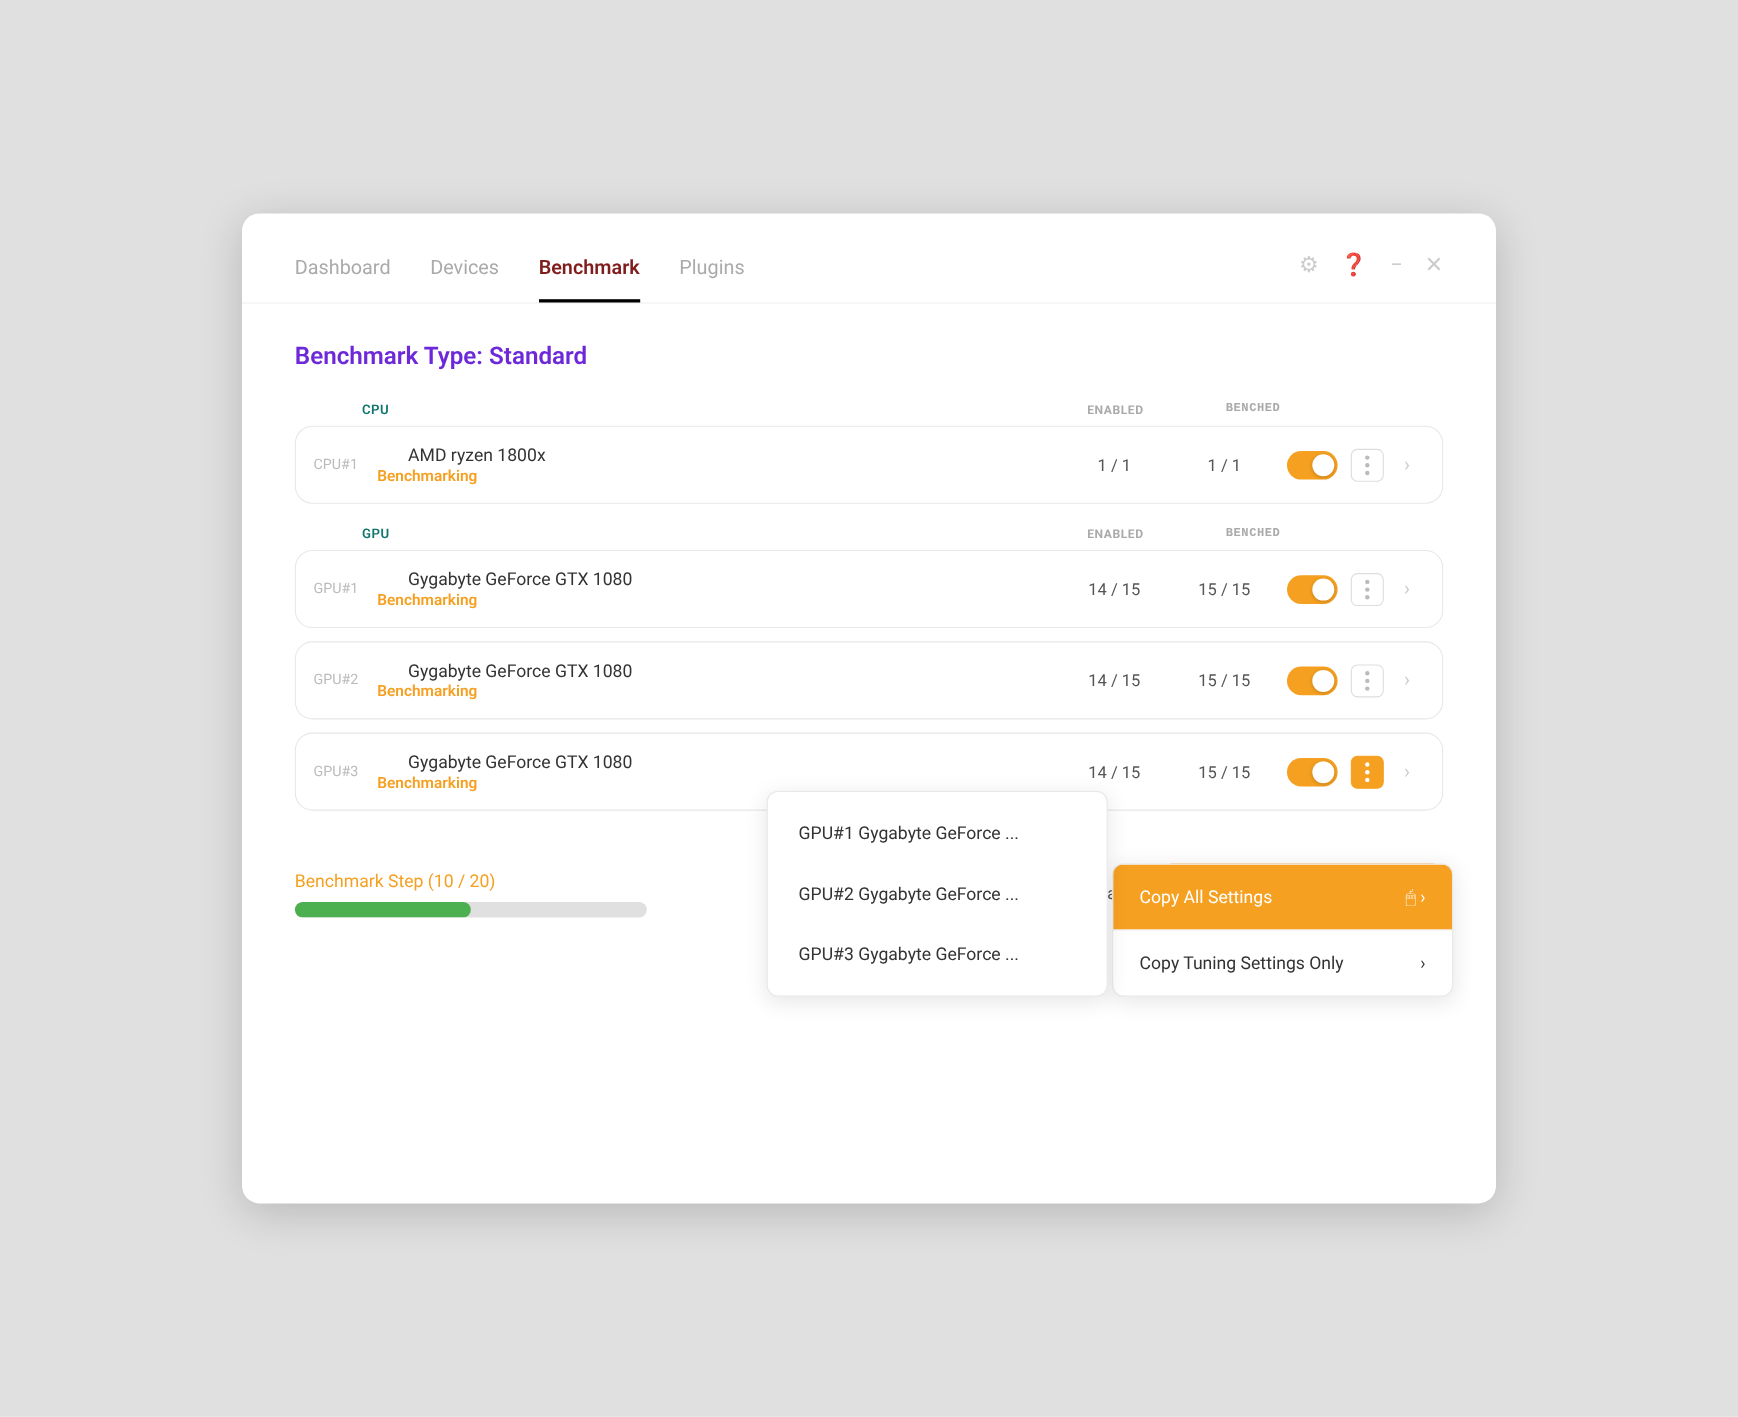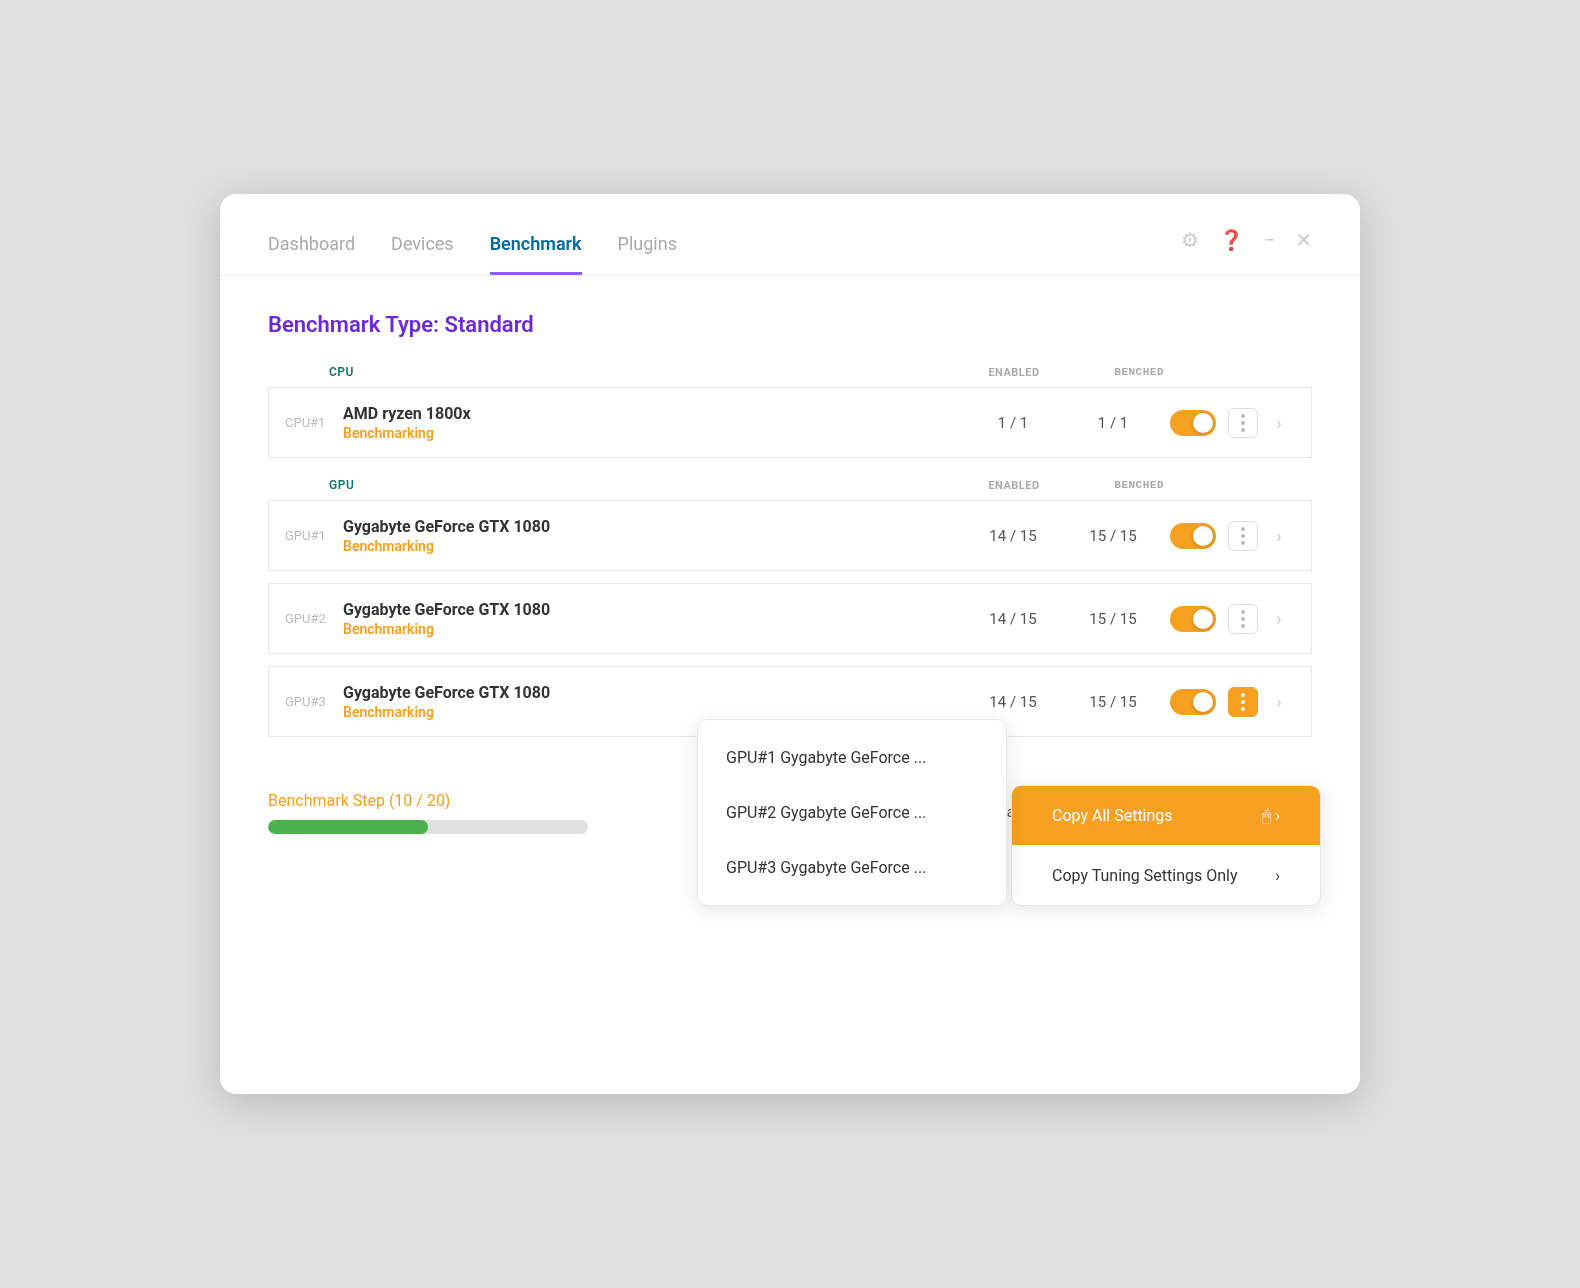--- a/index.html
+++ b/index.html
@@ -37,22 +37,22 @@
     }
     .nav-tab {
       font-size: 18px;
       color: #aaa;
       padding-bottom: 18px;
       cursor: pointer;
       border-bottom: 3px solid transparent;
       text-decoration: none;
     }
     .nav-tab.active {
-      color: #0369a1;
-      border-bottom: 3px solid #8b5cf6;
+      color: #7f1d1d;
+      border-bottom: 3px solid #000000;
       font-weight: 600;
     }
     .nav-actions {
       display: flex;
       gap: 20px;
       align-items: center;
       padding-bottom: 18px;
     }
     .nav-icon {
       color: #ccc;
@@ -103,40 +103,41 @@
       letter-spacing: 0.5px;
       text-align: right;
       font-family: Liberation Mono, monospace;
     }
     .col-toggle { width: 60px; }
     .col-menu { width: 40px; }
     .col-arrow { width: 32px; }
     
     .device-row {
       border: 1.5px solid #e8e8e8;
-      border-radius: 0;
+      border-radius: 16px;
       display: flex;
       align-items: center;
       padding: 16px 16px;
       margin-bottom: 12px;
       position: relative;
     }
     .device-id {
       font-size: 13px;
       color: #bbb;
       width: 58px;
       flex-shrink: 0;
     }
     .device-info {
       flex: 1;
     }
     .device-name {
       font-size: 16px;
       color: #333;
-      font-weight: 700;
+      font-weight: 400;
+      margin-left: 28px;
     }
     .device-status {
       font-size: 14px;
       color: #f5a020;
       font-weight: 600;
       margin-top: 2px;
     }
     .device-enabled {
       width: 100px;
       text-align: center;
@@ -242,21 +243,21 @@
       overflow: hidden;
       min-width: 310px;
       position: absolute;
       right: -10px;
       top: 0;
     }
     .copy-menu-item {
       display: flex;
       align-items: center;
       justify-content: space-between;
-      padding: 20px 40px;
+      padding: 20px 24px;
       font-size: 16px;
       cursor: pointer;
     }
     .copy-menu-item.highlighted {
       background: #f5a020;
       color: #fff;
     }
     .copy-menu-item.normal {
       color: #333;
     }

